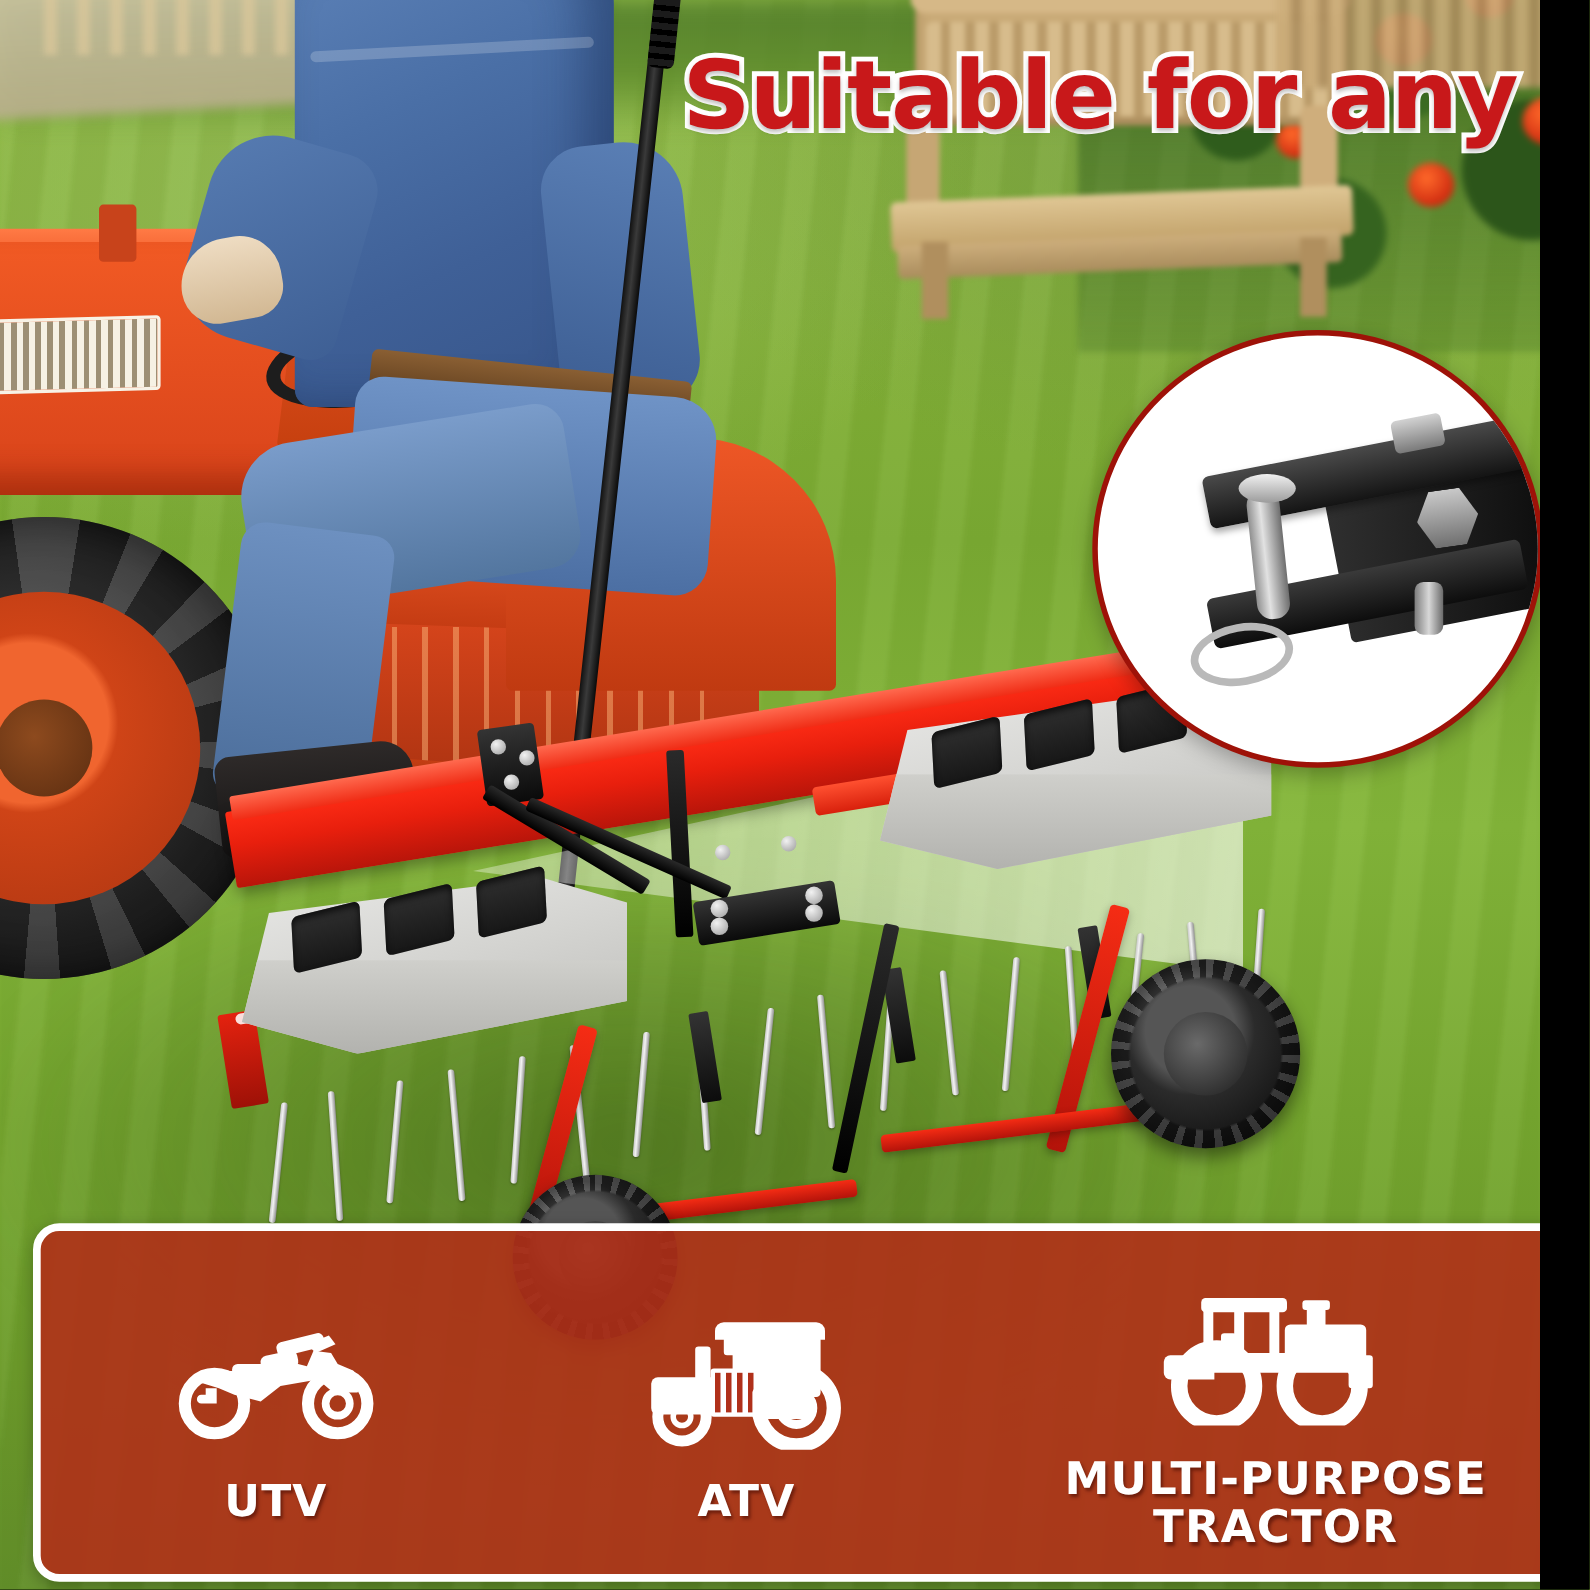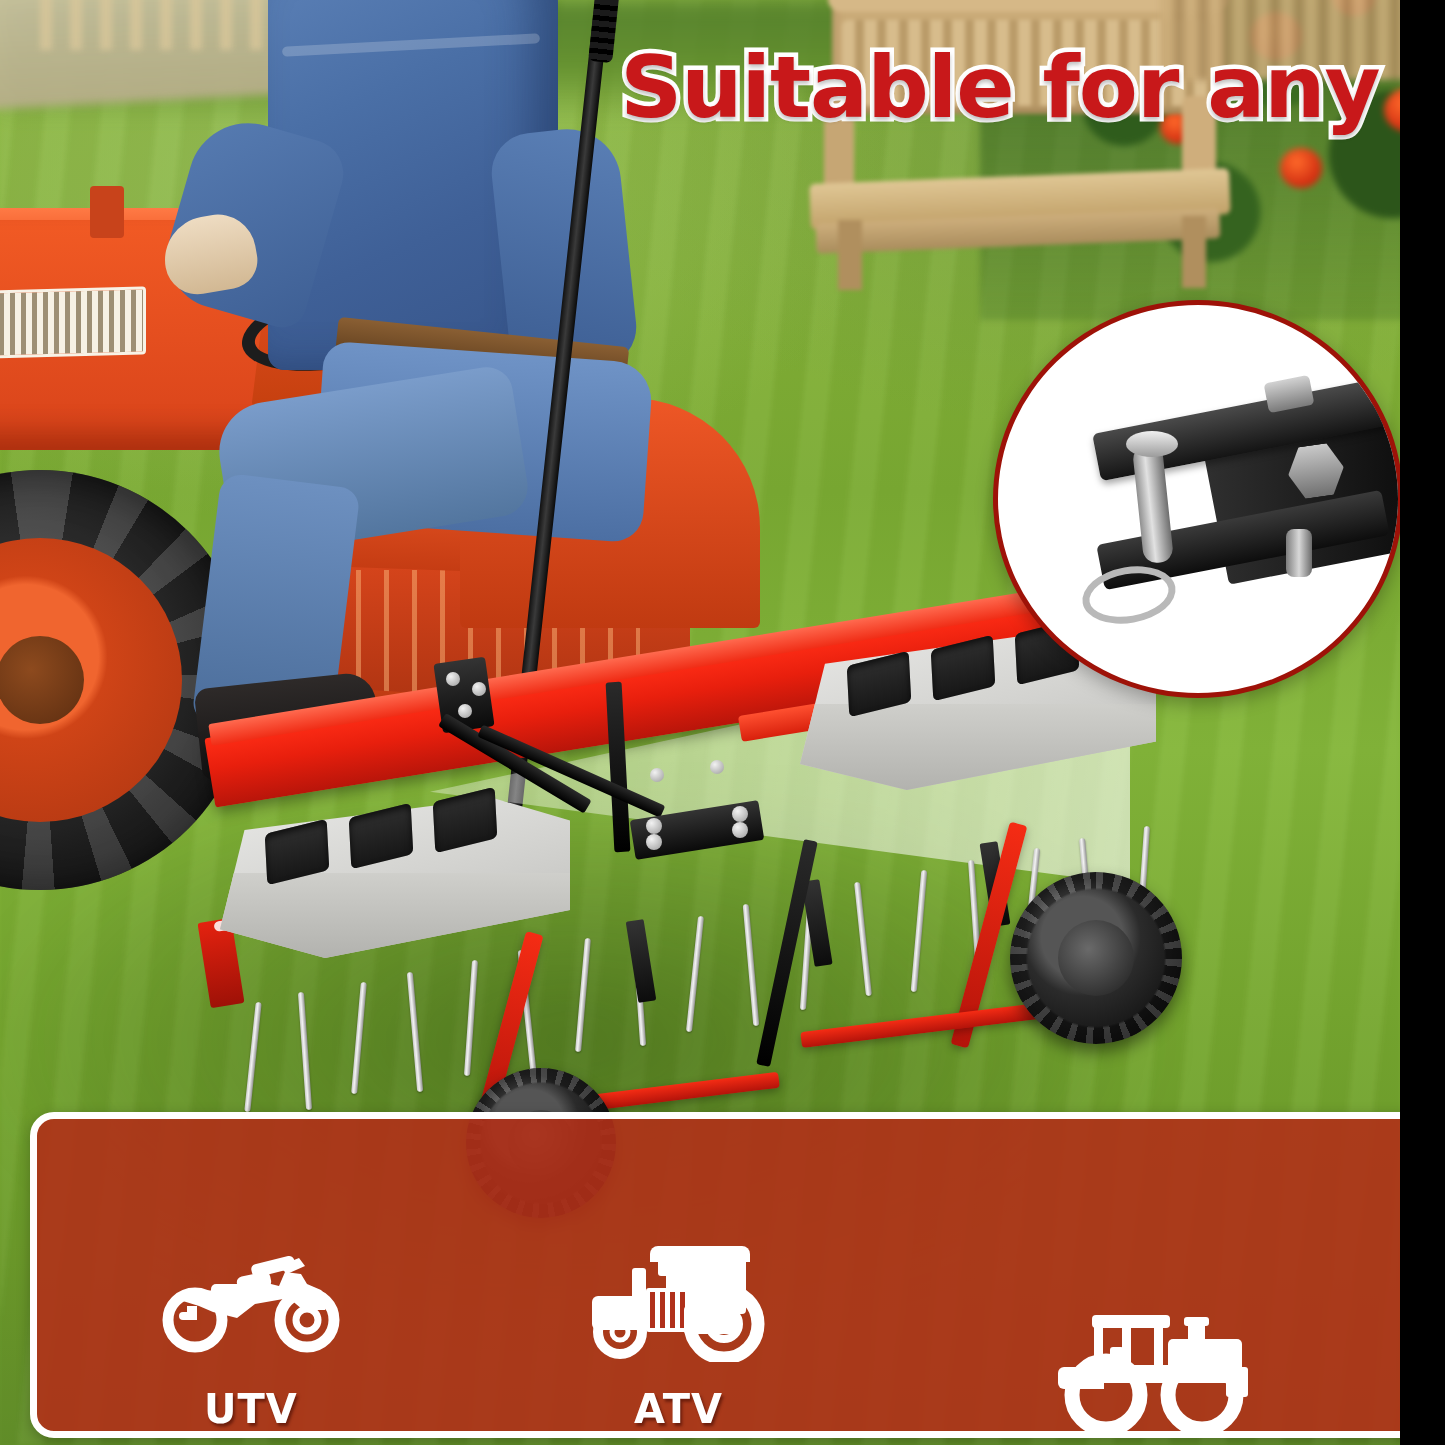--- a/index.html
+++ b/index.html
@@ -172,21 +172,21 @@
      font-size:86px;line-height:.97;font-weight:bold;letter-spacing:-1px;
      color:#c8181a;font-family:"DejaVu Sans", sans-serif;
      -webkit-text-stroke:9px #ffffff;paint-order:stroke fill;
      text-shadow:0 3px 4px rgba(0,0,0,.25);}
   .headline span{display:block;}
 
   
   .banner{position:absolute;left:30px;top:1112px;width:1390px;height:312px;
      background:rgba(176,48,24,.90);border:7px solid #ffffff;border-radius:24px;
      box-shadow:0 4px 14px rgba(0,0,0,.25);overflow:hidden;}
-  .banner-cols{position:absolute;inset:0;display:flex;align-items:flex-end;}
+  .banner-cols{position:absolute;inset:0;display:flex;align-items:center;}
   .bcol{flex:1;display:flex;flex-direction:column;align-items:center;justify-content:flex-start;padding-top:30px;}
   .bcol.wide{flex:1.25;}
   .bicon{height:126px;display:flex;align-items:center;justify-content:center;}
   .bicon svg{display:block;}
   .blabel{margin-top:26px;color:#fff;font-weight:bold;font-size:40px;letter-spacing:1px;
      text-align:center;line-height:1.08;text-shadow:2px 3px 3px rgba(60,8,0,.55);
      font-family:"DejaVu Sans", sans-serif;}
   .blabel.small{font-size:41px;}
 </style>
 </head>
@@ -429,18 +429,22 @@
               <rect x="118" y="34" width="74" height="44" rx="5"></rect>
               <rect x="138" y="18" width="17" height="20" rx="3"></rect>
               <rect x="134" y="12" width="25" height="9" rx="3"></rect>
               <path d="M14 62 h40 v22 h-40 a6 6 0 0 1 -6 -6 v-10 a6 6 0 0 1 6 -6z"></path>
               <rect x="176" y="62" width="22" height="30" rx="3"></rect>
               <rect x="60" y="42" width="14" height="26" rx="3"></rect>
               <path d="M30 76 h168 v12 h-168z" opacity="0"></path>
             </g>
           </svg>
         </div>
+        <div class="blabel small">
+          <span>MULTI-PURPOSE</span><br>
+          <span>TRACTOR</span>
+        </div>
       </div>
 
     </div>
   </div>
 
 </div>
 
 </body></html>

